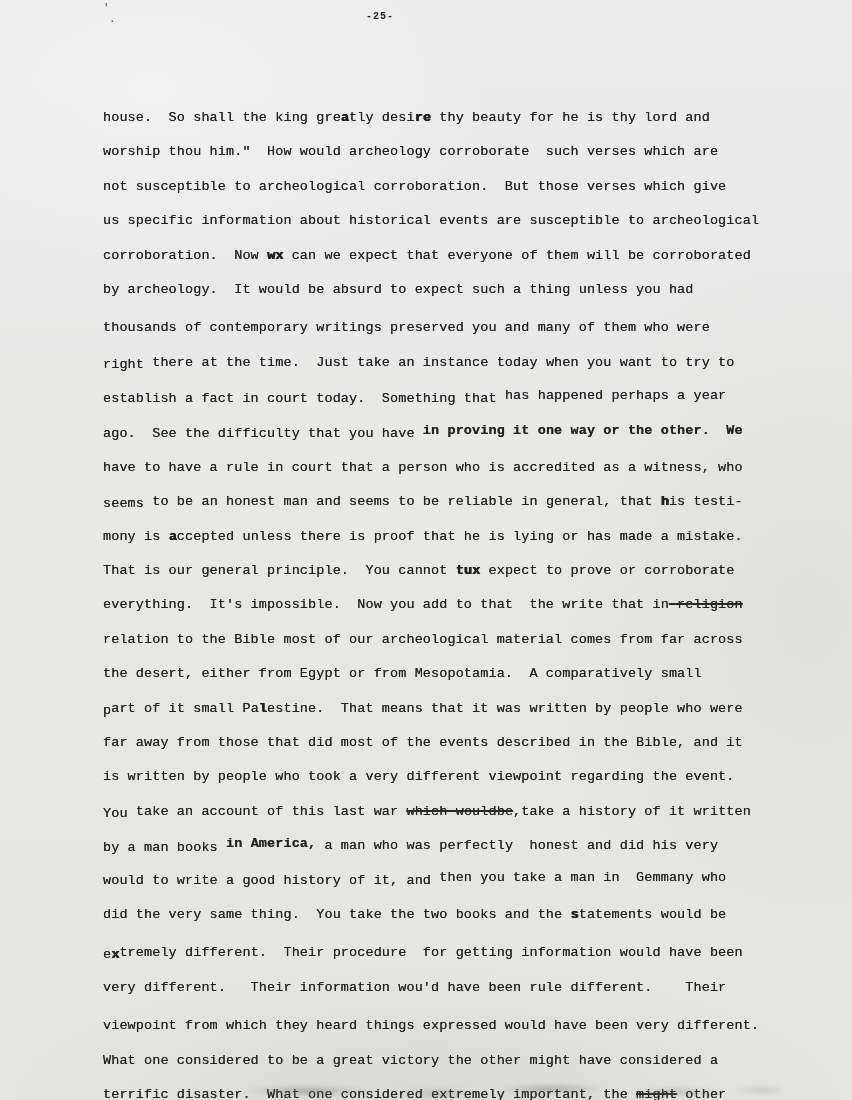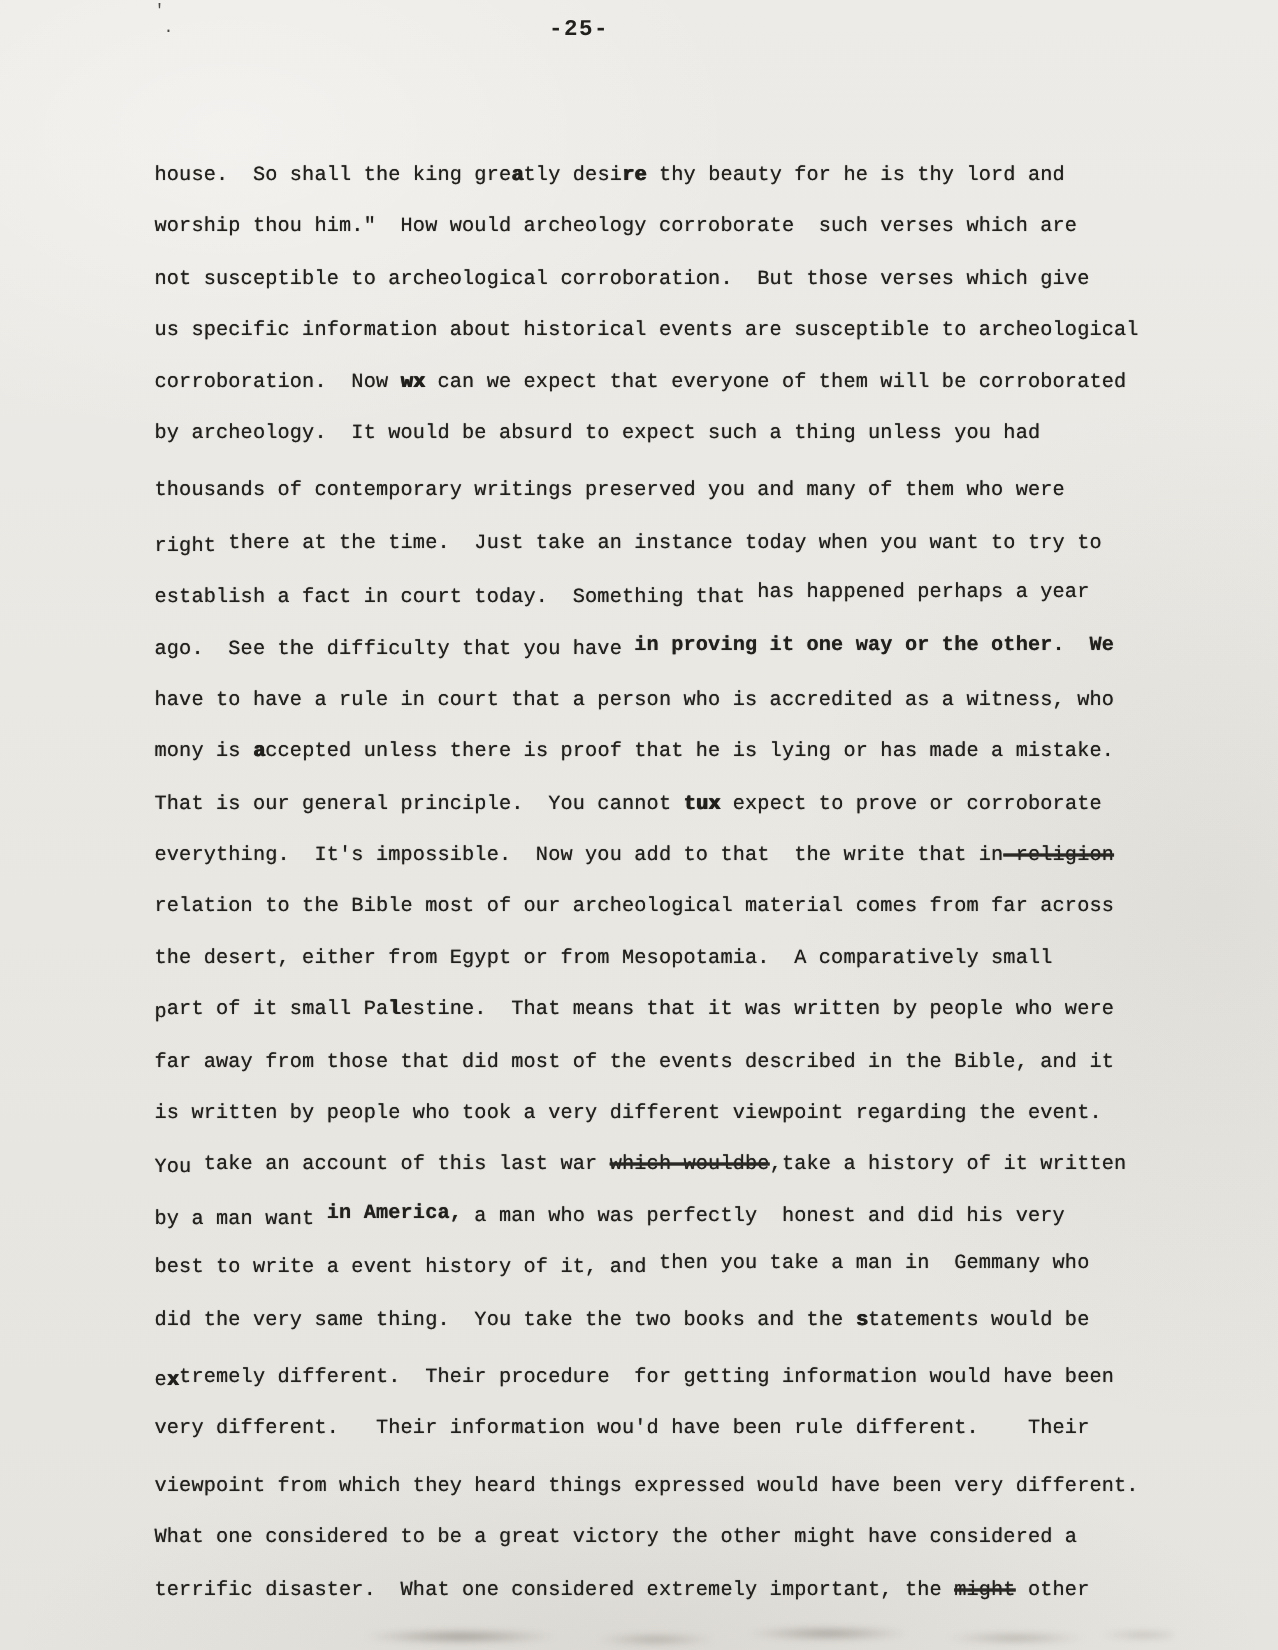--- a/index.html
+++ b/index.html
@@ -8,21 +8,21 @@
     position:relative; width:852px; height:1100px; overflow:hidden;
     background:
       radial-gradient(ellipse 500px 300px at 18% 8%, rgba(255,255,255,.35), transparent 70%),
       radial-gradient(ellipse 400px 500px at 95% 55%, rgba(120,115,105,.08), transparent 70%),
       radial-gradient(ellipse 600px 200px at 50% 100%, rgba(120,115,105,.10), transparent 70%),
       linear-gradient(180deg,#edebe7 0%,#e9e7e2 55%,#e6e4df 100%);
     color:#21201d;
   }
   .page-number{
     position:absolute; top:11px; left:366px;
-    font-size:15px; letter-spacing:1px; font-weight:bold;
+    font-size:10px; letter-spacing:1px; font-weight:bold;
     color:#23211e;
   }
   .corner-mark{position:absolute; color:#4a4845; font-size:11px;}
   .corner-mark.m1{top:2px; left:103px;}
   .corner-mark.m2{top:13px; left:109px;}
   .textblock{
     position:absolute; top:101px; left:103px; width:700px;
   }
   .line{
     height:34.4px; line-height:34.4px; white-space:pre;
@@ -59,31 +59,32 @@
       <div class="line"><span class="seg">worship thou him."  How would archeology corroborate  such verses which are</span></div>
       <div class="line"><span class="seg">not susceptible to archeological corroboration.  But those verses which give</span></div>
       <div class="line"><span class="seg">us specific information about historical events are susceptible to archeological</span></div>
       <div class="line"><span class="seg">corroboration.  Now </span><span class="seg ov">wx</span><span class="seg"> can we expect that everyone of them will be corroborated</span></div>
       <div class="line"><span class="seg">by archeology.  It would be absurd to expect such a thing unless you had</span></div>
       <div class="line" style="margin-top: 4px;"><span class="seg">thousands of contemporary writings preserved you and many of them who were</span></div>
       <div class="line"><span class="seg" style="position: relative; top: 2px;">right</span><span class="seg"> there at the time.  Just take an instance today when you want to try to</span></div>
       <div class="line" style="margin-top: 2px;"><span class="seg">establish a fact in court today.  Something that </span><span class="seg" style="position: relative; top: -3px;">has happened perhaps a year</span></div>
       <div class="line"><span class="seg">ago.  See the difficulty that you have </span><span class="seg" style="position: relative; top: -3px; font-weight: bold;">in proving it one way or the other.  We</span></div>
       <div class="line"><span class="seg">have to have a rule in court that a person who is accredited as a witness, who</span></div>
+      <div class="line"><span class="seg" style="position: relative; top: 2px;">seems</span><span class="seg"> to be an honest man and seems to be reliable in general, that </span><span class="seg ov">h</span><span class="seg">is testi-</span></div>
       <div class="line"><span class="seg">mony is </span><span class="seg ov">a</span><span class="seg">ccepted unless there is proof that he is lying or has made a mistake.</span></div>
       <div class="line"><span class="seg">That is our general principle.  You cannot </span><span class="seg ov">tux</span><span class="seg"> expect to prove or corroborate</span></div>
       <div class="line"><span class="seg">everything.  It's impossible.  Now you add to that  the write that in</span><span class="seg strike"> religion</span></div>
       <div class="line"><span class="seg">relation to the Bible most of our archeological material comes from far across</span></div>
       <div class="line"><span class="seg">the desert, either from Egypt or from Mesopotamia.  A comparatively small</span></div>
       <div class="line"><span class="seg" style="position: relative; top: 2px;">p</span><span class="seg">art of it small Pa</span><span class="seg ov">l</span><span class="seg">estine.  That means that it was written by people who were</span></div>
       <div class="line"><span class="seg">far away from those that did most of the events described in the Bible, and it</span></div>
       <div class="line"><span class="seg">is written by people who took a very different viewpoint regarding the event.</span></div>
       <div class="line"><span class="seg" style="position: relative; top: 2px;">You</span><span class="seg"> take an account of this last war </span><span class="seg strike">which wouldbe</span><span class="seg">,take a history of it written</span></div>
-      <div class="line"><span class="seg" style="position: relative; top: 2px;">by a man want </span><span class="seg" style="position: relative; top: -2px; font-weight: bold;">in America,</span><span class="seg"> a man who was perfectly  honest and did his very</span></div>
-      <div class="line"><span class="seg">best to write a event history of it, and </span><span class="seg" style="position: relative; top: -3px;">then you take a man in  Gemmany who</span></div>
+      <div class="line"><span class="seg" style="position: relative; top: 2px;">by a man books </span><span class="seg" style="position: relative; top: -2px; font-weight: bold;">in America,</span><span class="seg"> a man who was perfectly  honest and did his very</span></div>
+      <div class="line"><span class="seg">would to write a good history of it, and </span><span class="seg" style="position: relative; top: -3px;">then you take a man in  Gemmany who</span></div>
       <div class="line"><span class="seg">did the very same thing.  You take the two books and the </span><span class="seg ov">s</span><span class="seg">tatements would be</span></div>
       <div class="line" style="margin-top: 4px;"><span class="seg" style="position: relative; top: 2px;">e</span><span class="seg ov" style="position: relative; top: 2px;">x</span><span class="seg">tremely different.  Their procedure  for getting information would have been</span></div>
       <div class="line"><span class="seg">very different.   Their information wou'd have been rule different.    Their</span></div>
       <div class="line" style="margin-top: 4px;"><span class="seg">viewpoint from which they heard things expressed would have been very different.</span></div>
       <div class="line"><span class="seg">What one considered to be a great victory the other might have considered a</span></div>
       <div class="line"><span class="seg">terrific disaster.  What one considered extremely important, the </span><span class="seg strike">might</span><span class="seg"> other</span></div>
     </div>
   <div class="smudge"></div>
 </div>
 

